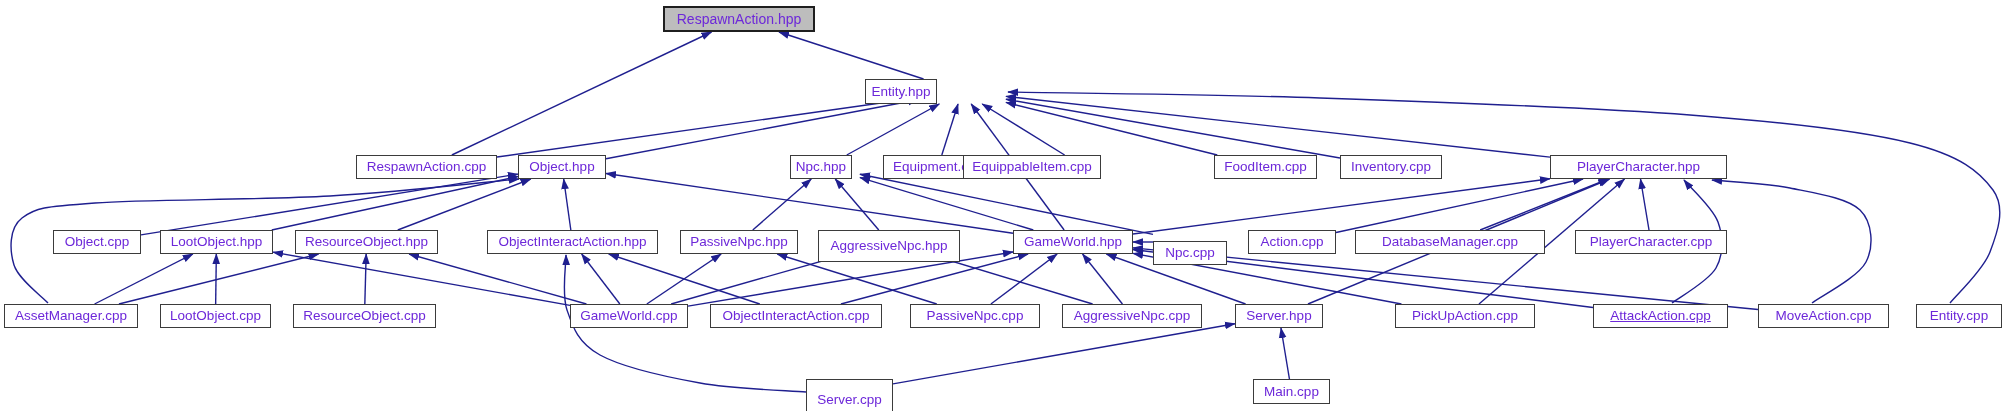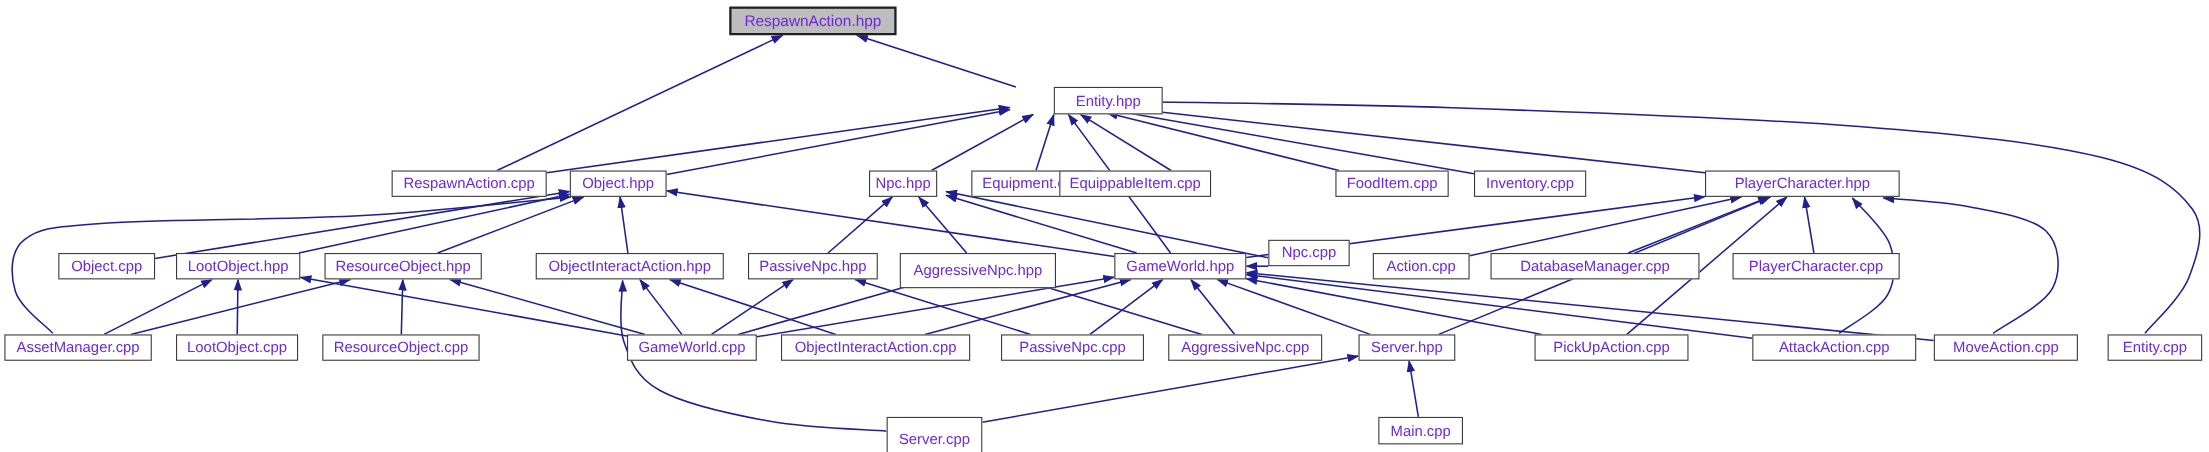--- a/index.html
+++ b/index.html
@@ -81,48 +81,48 @@
         <path d="M1153,242 L1133,242" fill="none" stroke="#1f1f8f" stroke-width="1.4" marker-end="url(#arrow)"></path>
         <path d="M1401.4324324324325,304 L1133,253.3265306122449" fill="none" stroke="#1f1f8f" stroke-width="1.4" marker-end="url(#arrow)"></path>
         <path d="M1593,307.49787234042554 L1133,249.55744680851063" fill="none" stroke="#1f1f8f" stroke-width="1.4" marker-end="url(#arrow)"></path>
         <path d="M1758,309.54163890739505 L1133,247.91605596269153" fill="none" stroke="#1f1f8f" stroke-width="1.4" marker-end="url(#arrow)"></path>
         <path d="M893,383.8533178114086 L1235,323.7345750873108" fill="none" stroke="#1f1f8f" stroke-width="1.4" marker-end="url(#arrow)"></path>
         <path d="M1289.430463576159,379 L1280.9867549668875,328" fill="none" stroke="#1f1f8f" stroke-width="1.4" marker-end="url(#arrow)"></path>
       </g>
   </svg>
   <div id="node-layer">
       <div class="node root" style="left: 663px; top: 6px; width: 152px; height: 26px;">RespawnAction.hpp</div>
-      <div class="node" style="left: 958px; top: 79px; width: 99px; height: 25px;">Entity.hpp</div>
+      <div class="node" style="left: 865px; top: 79px; width: 72px; height: 25px;">Entity.hpp</div>
       <div class="node" style="left: 356px; top: 155px; width: 141px; height: 24px;">RespawnAction.cpp</div>
       <div class="node" style="left: 518px; top: 155px; width: 88px; height: 24px;">Object.hpp</div>
       <div class="node" style="left: 790px; top: 155px; width: 62px; height: 24px;">Npc.hpp</div>
       <div class="node" style="left: 883px; top: 155px; width: 110px; height: 24px;">Equipment.cpp</div>
       <div class="node" style="left: 963px; top: 155px; width: 138px; height: 24px; text-align: center;">EquippableItem.cpp</div>
       <div class="node" style="left: 1214px; top: 155px; width: 103px; height: 24px;">FoodItem.cpp</div>
       <div class="node" style="left: 1340px; top: 155px; width: 102px; height: 24px;">Inventory.cpp</div>
       <div class="node" style="left: 1550px; top: 155px; width: 177px; height: 24px;">PlayerCharacter.hpp</div>
       <div class="node" style="left: 53px; top: 230px; width: 88px; height: 24px;">Object.cpp</div>
       <div class="node" style="left: 160px; top: 230px; width: 113px; height: 24px;">LootObject.hpp</div>
       <div class="node" style="left: 295px; top: 230px; width: 143px; height: 24px;">ResourceObject.hpp</div>
       <div class="node" style="left: 487px; top: 230px; width: 171px; height: 24px;">ObjectInteractAction.hpp</div>
       <div class="node" style="left: 680px; top: 230px; width: 118px; height: 24px;">PassiveNpc.hpp</div>
       <div class="node" style="left: 818px; top: 230px; width: 142px; height: 32px;">AggressiveNpc.hpp</div>
       <div class="node" style="left: 1013px; top: 230px; width: 120px; height: 24px; text-align: center;">GameWorld.hpp</div>
-      <div class="node" style="left: 1153px; top: 218px; width: 74px; height: 24px;">Npc.cpp</div>
+      <div class="node" style="left: 1153px; top: 241px; width: 74px; height: 24px;">Npc.cpp</div>
       <div class="node" style="left: 1248px; top: 230px; width: 88px; height: 24px;">Action.cpp</div>
       <div class="node" style="left: 1355px; top: 230px; width: 190px; height: 24px;">DatabaseManager.cpp</div>
       <div class="node" style="left: 1575px; top: 230px; width: 152px; height: 24px;">PlayerCharacter.cpp</div>
       <div class="node" style="left: 4px; top: 304px; width: 134px; height: 24px;">AssetManager.cpp</div>
       <div class="node" style="left: 160px; top: 304px; width: 111px; height: 24px;">LootObject.cpp</div>
       <div class="node" style="left: 293px; top: 304px; width: 143px; height: 24px;">ResourceObject.cpp</div>
       <div class="node" style="left: 570px; top: 304px; width: 118px; height: 24px;">GameWorld.cpp</div>
       <div class="node" style="left: 710px; top: 304px; width: 172px; height: 24px;">ObjectInteractAction.cpp</div>
       <div class="node" style="left: 910px; top: 304px; width: 130px; height: 24px;">PassiveNpc.cpp</div>
       <div class="node" style="left: 1062px; top: 304px; width: 140px; height: 24px;">AggressiveNpc.cpp</div>
       <div class="node" style="left: 1235px; top: 304px; width: 88px; height: 24px;">Server.hpp</div>
       <div class="node" style="left: 1395px; top: 304px; width: 140px; height: 24px;">PickUpAction.cpp</div>
-      <div class="node" style="left: 1593px; top: 304px; width: 149px; height: 24px;">AttackAction.cpp</div>
+      <div class="node" style="left: 1593px; top: 304px; width: 135px; height: 24px; text-decoration: underline;">AttackAction.cpp</div>
       <div class="node" style="left: 1758px; top: 304px; width: 131px; height: 24px;">MoveAction.cpp</div>
       <div class="node" style="left: 1916px; top: 304px; width: 86px; height: 24px;">Entity.cpp</div>
       <div class="node" style="left: 806px; top: 379px; width: 87px; height: 41px;">Server.cpp</div>
       <div class="node" style="left: 1253px; top: 379px; width: 77px; height: 25px;">Main.cpp</div>
     </div>
 </div>
 
 </body></html>

